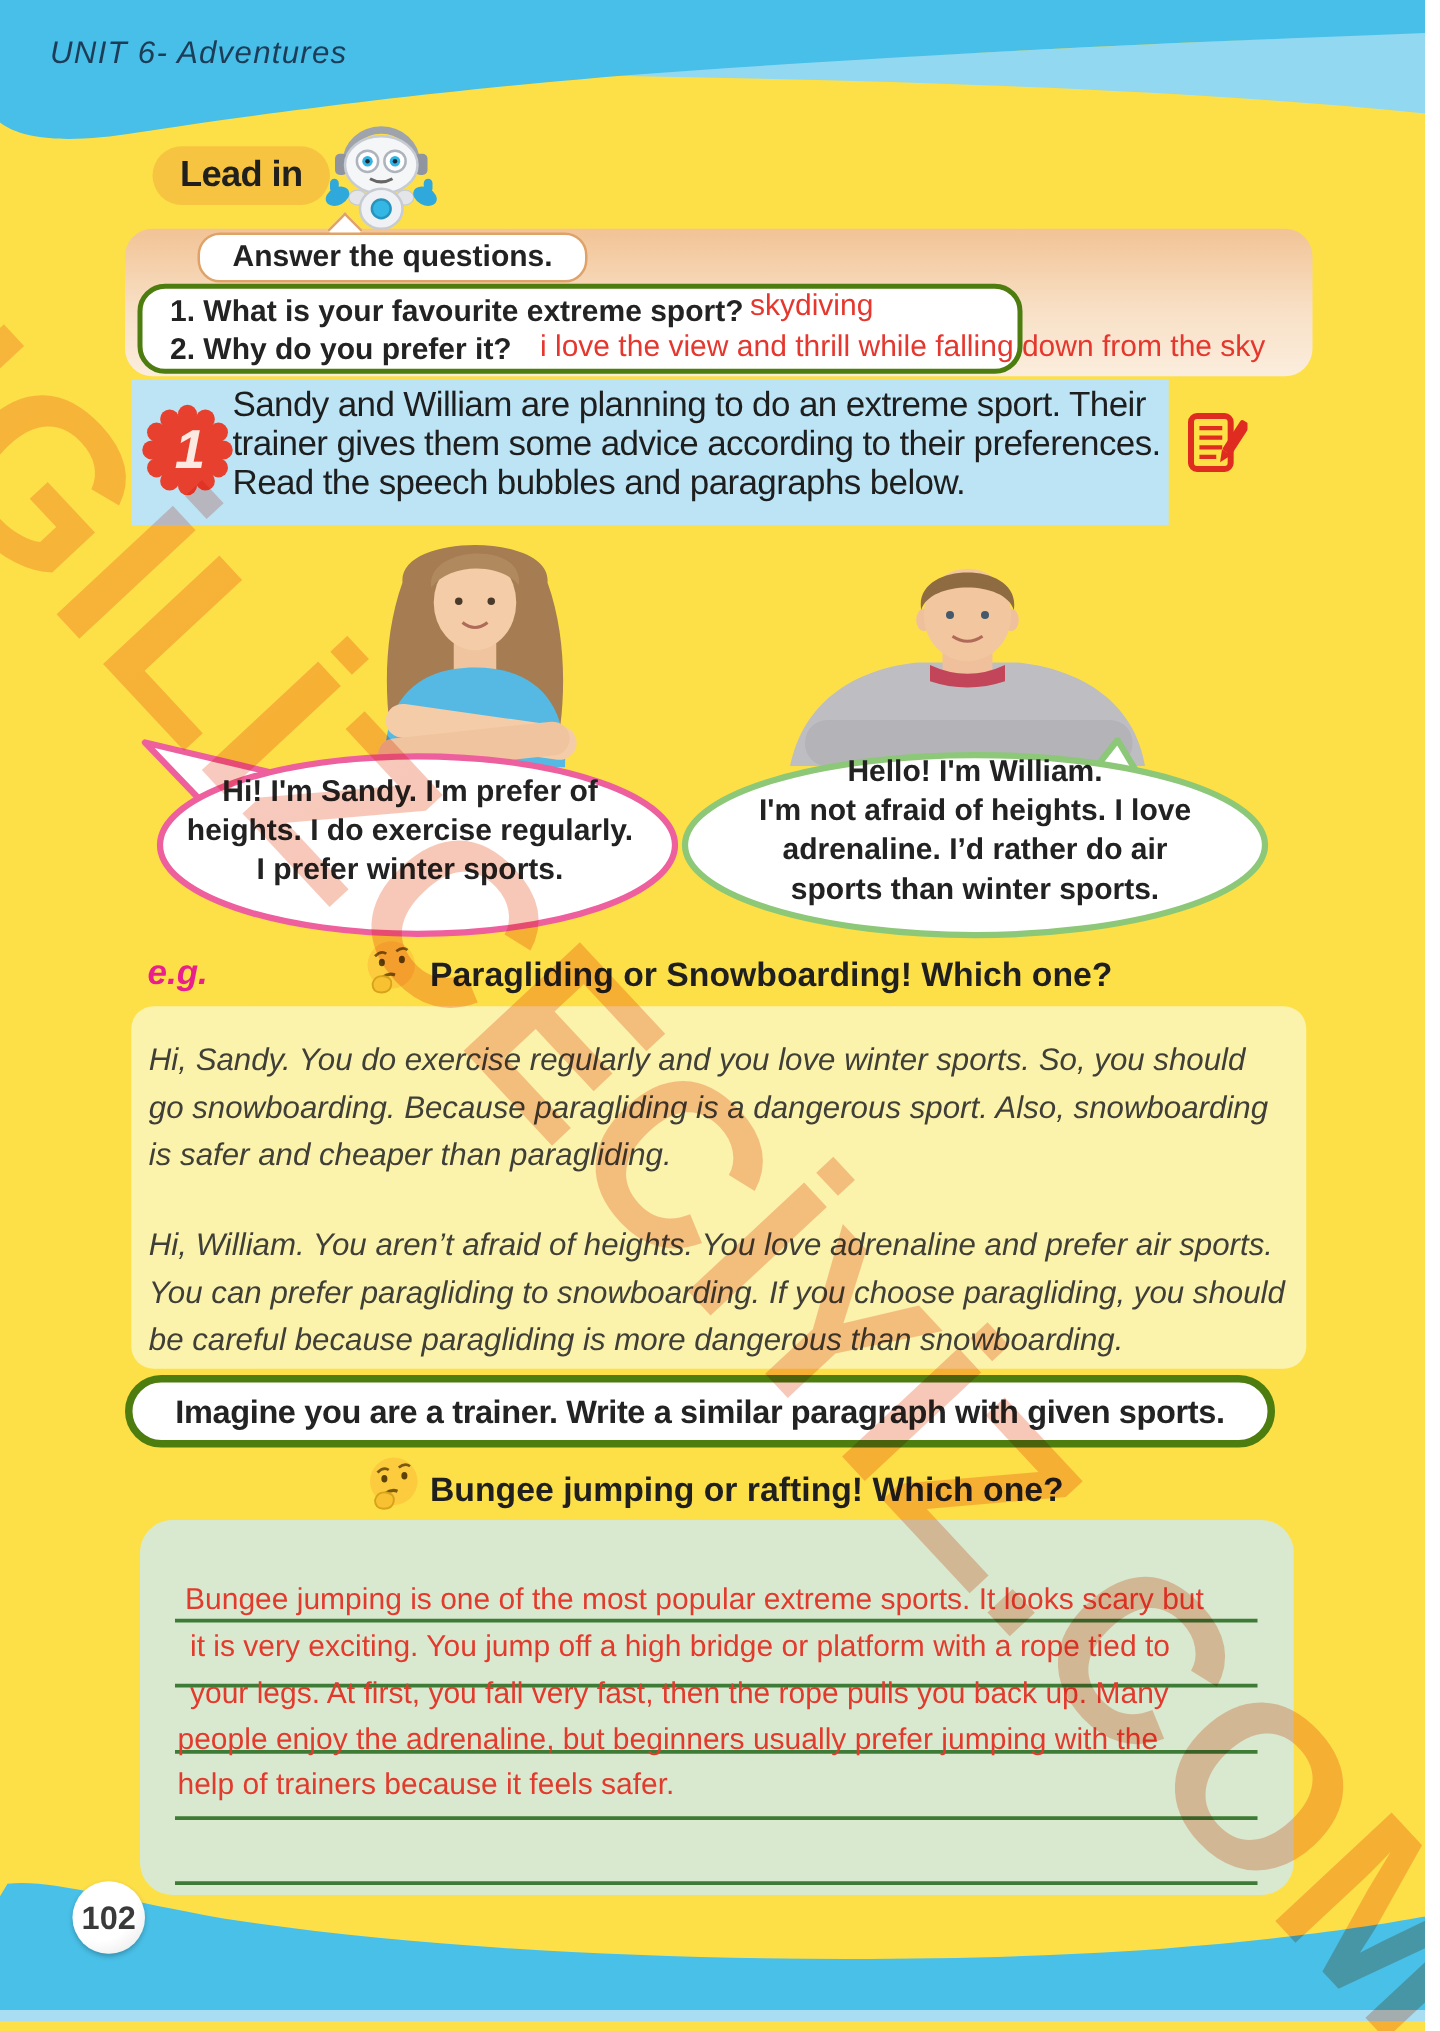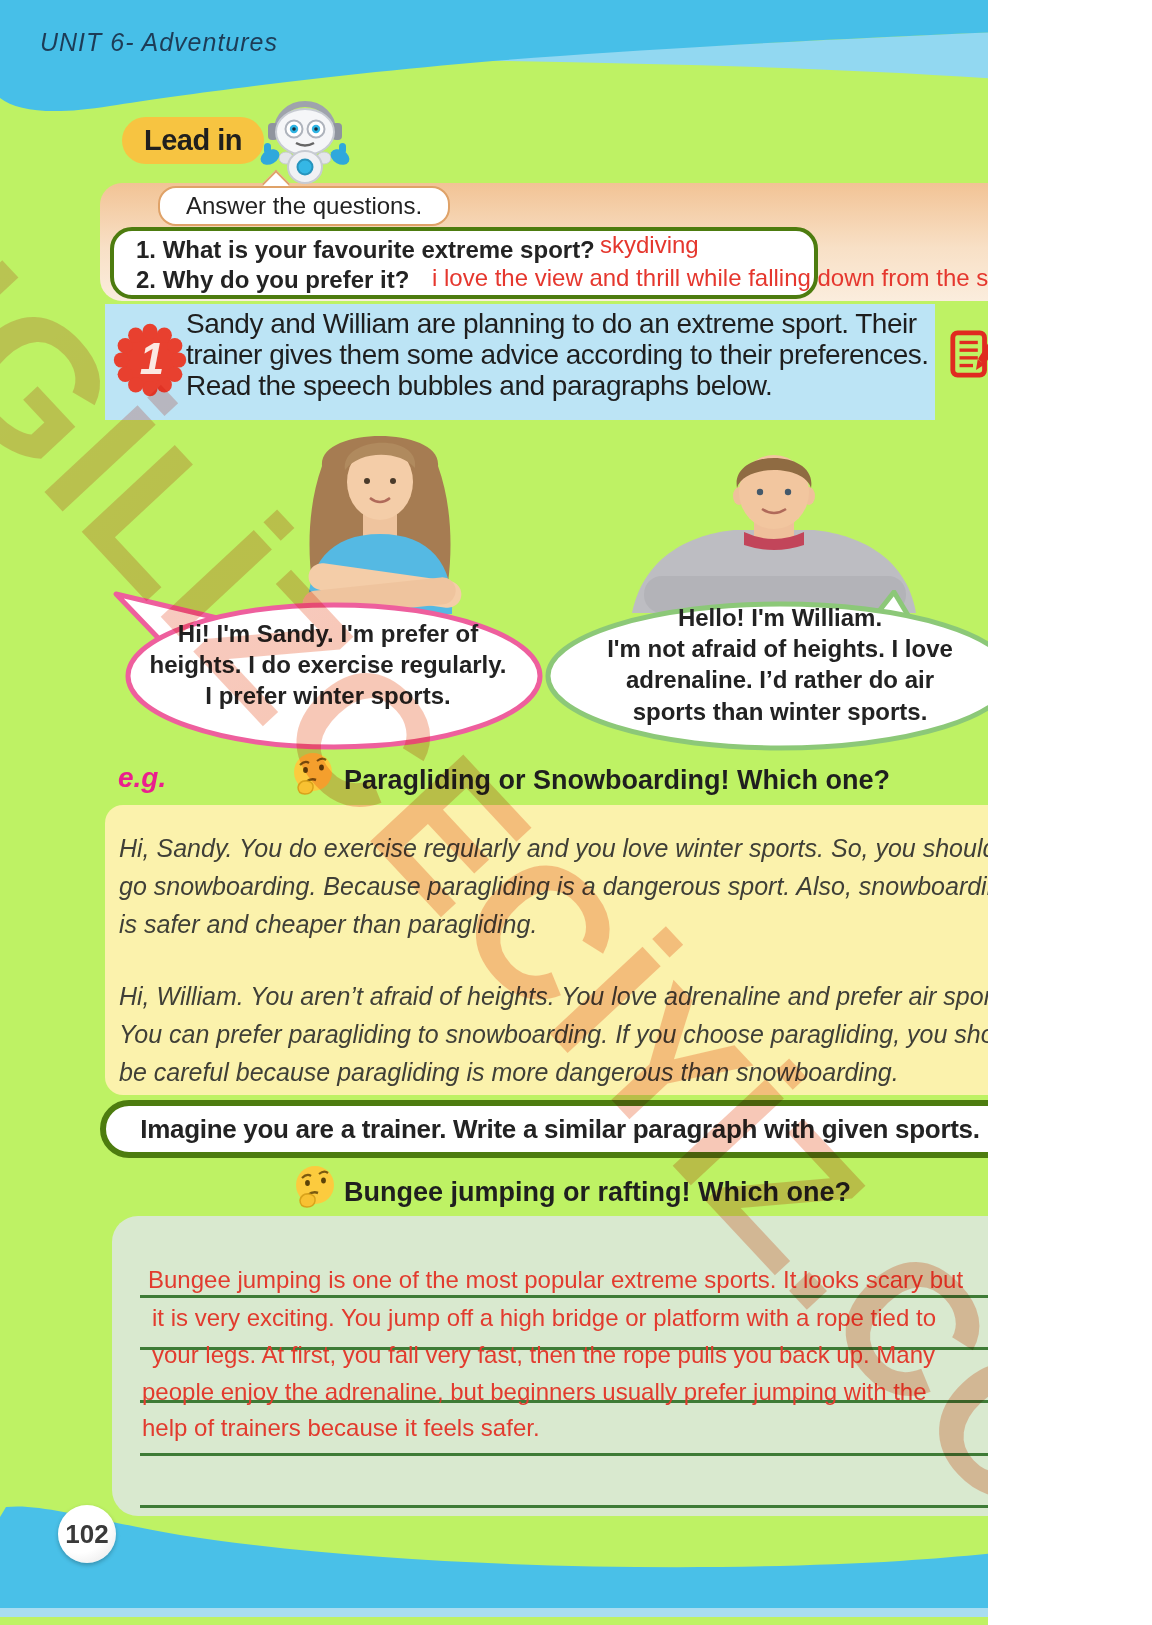--- a/index.html
+++ b/index.html
@@ -1,19 +1,19 @@
 <!DOCTYPE html>
 <html><head>
 <meta charset="utf-8">
 <style>
   * { margin:0; padding:0; box-sizing:border-box; }
   body { background:#fff; font-family:"Liberation Sans", sans-serif; }
   #page {
-    position:relative; width:988px; height:1625px;
-    background:#bef264; overflow:hidden;
+    position:relative; width:1140px; height:1625px;
+    background:#fde047; overflow:hidden;
   }
 
   
   #header-svg { position:absolute; top:0; left:0; z-index:1; }
   #footer-svg { position:absolute; top:1495px; left:0; z-index:1; }
   .unit-title {
     position:absolute; left:40px; top:28px; z-index:2;
     font-size:25px; font-style:italic; color:#1d3c57; letter-spacing:1px;
   }
 
@@ -27,21 +27,21 @@
 
   
   .peach-panel {
     position:absolute; left:100px; top:183px; width:950px; height:118px; z-index:2;
     border-radius:22px;
     background:linear-gradient(180deg,#F2C395 0%, #F8E0C6 55%, #FBEDDD 100%);
   }
   .answer-prompt {
     position:absolute; left:158px; top:186px; z-index:4;
     background:#fff; border:2.5px solid #DFA268; border-radius:18px;
-    padding:4px 26px; font-size:24px; font-weight:normal; color:#222;
+    padding:4px 26px; font-size:24px; font-weight:bold; color:#222;
   }
   .prompt-tail {
     position:absolute; left:266px; top:174px; width:20px; height:20px; z-index:3;
     background:#fff; border-left:2.5px solid #DFA268; border-top:2.5px solid #DFA268;
     transform:rotate(45deg);
   }
   .questions-box {
     position:absolute; left:110px; top:227px; width:708px; height:72px; z-index:4;
     background:#fff; border:4px solid #4d7c0f; border-radius:22px;
     padding:4px 14px 0 22px; font-size:24px; color:#232323; line-height:30px;

